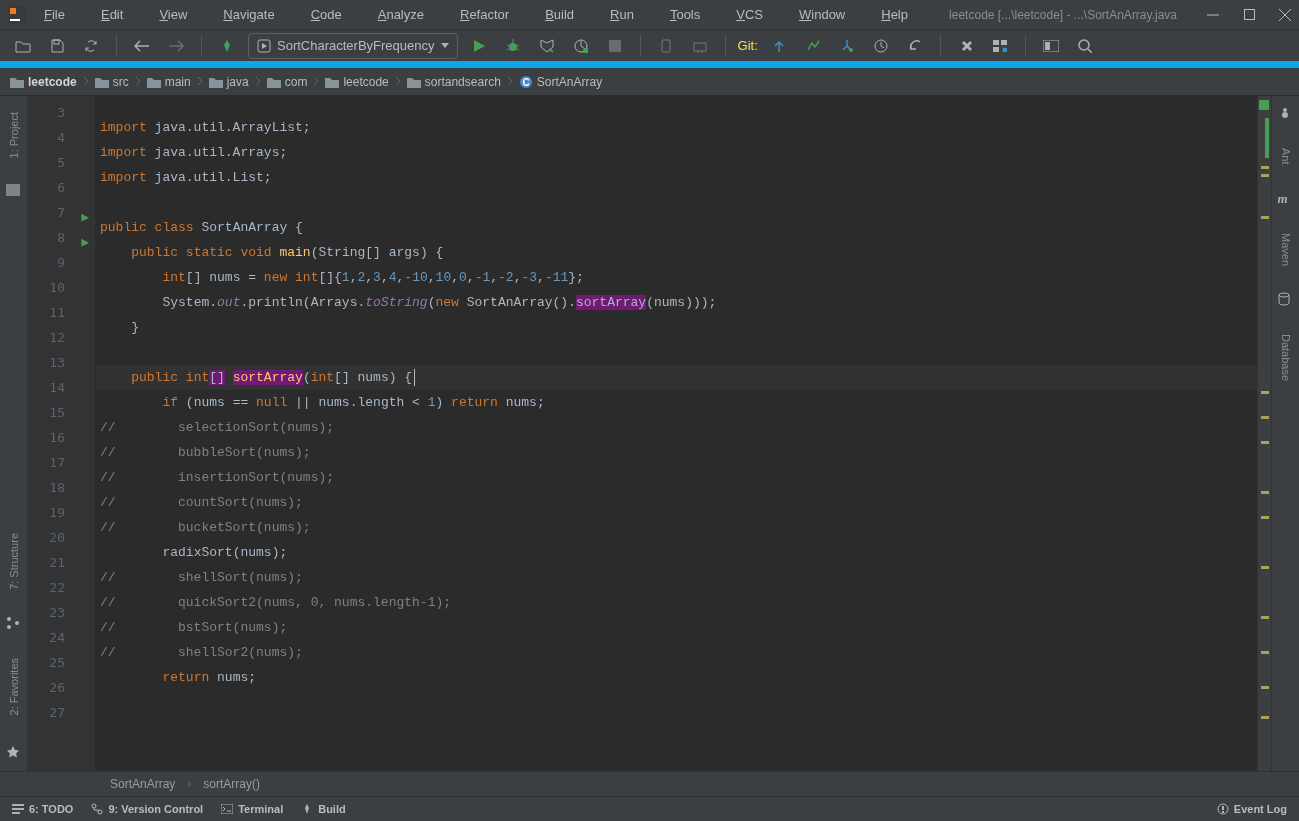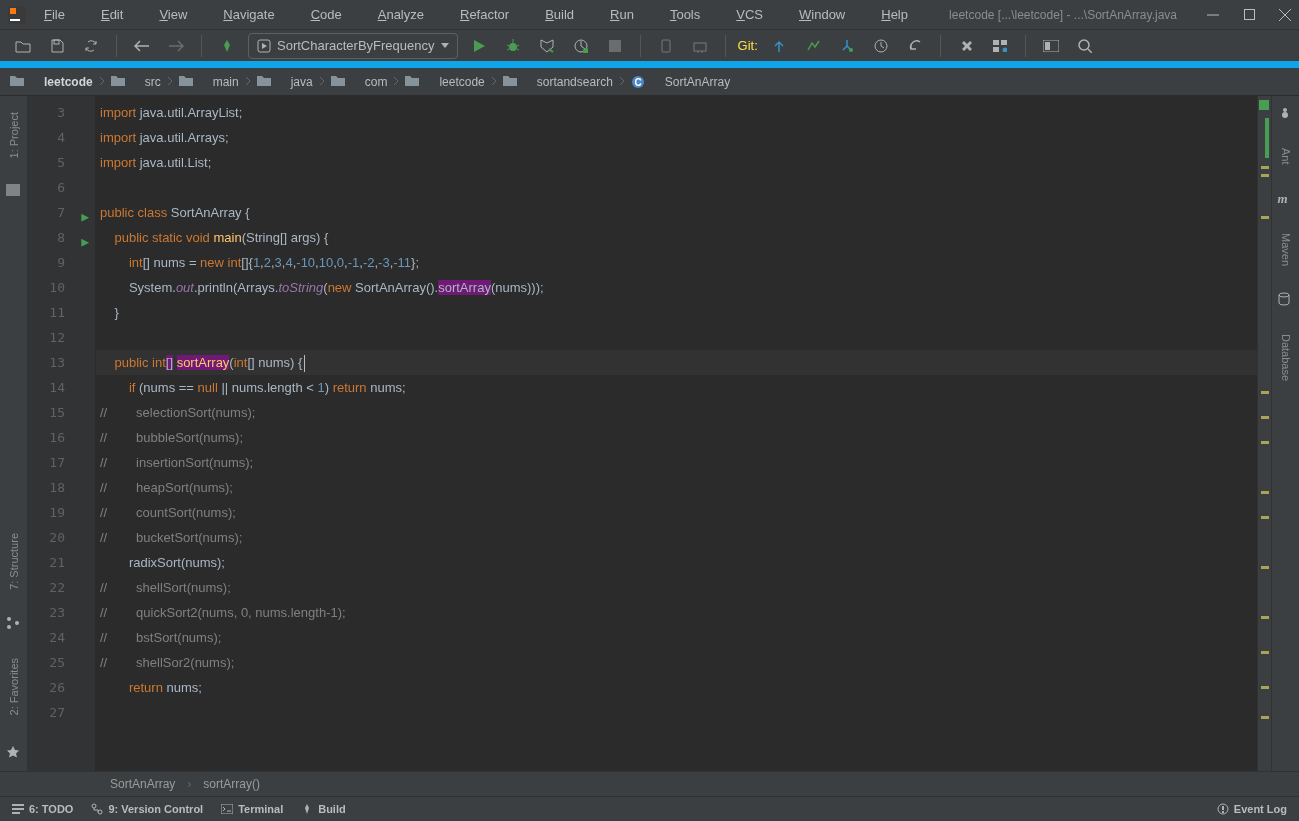--- a/index.html
+++ b/index.html
@@ -10,33 +10,33 @@
 .menu-item{padding:4px 8px;cursor:pointer;}
 .menu-item u{text-decoration:underline;}
 .title-text{margin-left:auto;color:#8c8c8c;font-size:12px;margin-right:20px;}
 .win-controls{display:flex;gap:24px;margin-left:10px;}
 .win-btn{width:12px;height:12px;cursor:pointer;display:flex;align-items:center;justify-content:center;color:#bbbbbb;}
 .toolbar{height:38px;background:#3c3f41;display:flex;align-items:center;padding:0 10px;border-bottom:7px solid #0ea5e9;gap:8px;}
 .tb-btn{width:26px;height:26px;display:flex;align-items:center;justify-content:center;cursor:pointer;color:#afb1b3;}
 .tb-sep{width:1px;height:22px;background:#555;margin:0 4px;}
 .run-config{display:flex;align-items:center;border:1px solid #5e6060;border-radius:4px;height:26px;padding:0 8px;gap:6px;cursor:pointer;}
 .breadcrumbs{height:28px;background:#3c3f41;display:flex;align-items:center;padding:0 6px;font-size:12px;border-bottom:1px solid #2b2b2b;}
-.crumb{display:flex;align-items:flex-start;gap:20px;padding:2px 4px;cursor:pointer;}
+.crumb{display:flex;align-items:flex-end;gap:4px;padding:2px 4px;cursor:pointer;}
 .crumb-sep{color:#666;margin:0 2px;}
 .folder-icon{width:14px;height:12px;}
 .main{display:flex;height:calc(100% - 30px - 38px - 28px - 25px - 25px);}
 .left-sidebar{width:28px;background:#3c3f41;border-right:1px solid #323232;display:flex;flex-direction:column;align-items:center;padding-top:10px;gap:20px;}
 .sidebar-label{writing-mode:vertical-rl;transform:rotate(180deg);font-size:11px;color:#8c8c8c;cursor:pointer;padding:6px 2px;}
 .sidebar-icon{width:16px;height:16px;cursor:pointer;color:#afb1b3;}
 .right-sidebar{width:28px;background:#3c3f41;border-left:1px solid #323232;display:flex;flex-direction:column;align-items:center;padding-top:10px;gap:20px;}
 .right-sidebar .sidebar-label{transform:none;}
 .gutter{width:68px;background:#313335;border-right:1px solid #2b2b2b;color:#606366;font-family:'Consolas',monospace;font-size:13px;text-align:right;padding-top:4px;position:relative;}
 .line-num{height:25px;line-height:25px;padding-right:30px;position:relative;}
 .run-tri{color:#499c54;}
-.editor{flex:1;background:#2b2b2b;font-family:Liberation Sans, sans-serif;font-size:13px;line-height:25px;padding-top:4px;position:relative;overflow:hidden;}
+.editor{flex:1;background:#2b2b2b;font-family:Liberation Mono, monospace;font-size:13px;line-height:25px;padding-top:19px;position:relative;overflow:hidden;}
 .code-line{height:25px;padding-left:4px;white-space:pre;}
 .kw{color:#cc7832;}
 .num{color:#6897bb;}
 .com{color:#808080;}
 .mth{color:#ffc66d;}
 .fld{color:#9876aa;font-style:italic;}
 .txt{color:#a9b7c6;}
 .hl{background:#701a75;}
 .current-line{background:#323232;}
 .cursor{display:inline-block;width:1px;height:17px;background:#bbbbbb;vertical-align:middle;margin-left:2px;}
@@ -375,21 +375,20 @@
       <div class="code-line">    <span class="kw">public static void </span><span class="mth">main</span><span class="txt">(String[] args) {</span></div>
       <div class="code-line">        <span class="kw">int</span><span class="txt">[] nums = </span><span class="kw">new int</span><span class="txt">[]{</span><span class="num">1</span><span class="txt">,</span><span class="num">2</span><span class="txt">,</span><span class="num">3</span><span class="txt">,</span><span class="num">4</span><span class="txt">,</span><span class="num">-10</span><span class="txt">,</span><span class="num">10</span><span class="txt">,</span><span class="num">0</span><span class="txt">,</span><span class="num">-1</span><span class="txt">,</span><span class="num">-2</span><span class="txt">,</span><span class="num">-3</span><span class="txt">,</span><span class="num">-11</span><span class="txt">};</span></div>
       <div class="code-line">        <span class="txt">System.</span><span class="fld">out</span><span class="txt">.println(Arrays.</span><span class="fld">toString</span><span class="txt">(</span><span class="kw">new </span><span class="txt">SortAnArray().</span><span class="hl txt">sortArray</span><span class="txt">(nums)));</span></div>
       <div class="code-line">    <span class="txt">}</span></div>
       <div class="code-line"></div>
       <div class="code-line current-line">    <span class="kw">public int</span><span class="hl txt">[]</span><span class="txt"> </span><span class="mth hl">sortArray</span><span class="txt">(</span><span class="kw">int</span><span class="txt">[] nums) {</span><span class="cursor"></span></div>
       <div class="code-line">        <span class="kw">if </span><span class="txt">(nums == </span><span class="kw">null </span><span class="txt">|| nums.length &lt; </span><span class="num">1</span><span class="txt">) </span><span class="kw">return </span><span class="txt">nums;</span></div>
       <div class="code-line"><span class="com">//        selectionSort(nums);</span></div>
       <div class="code-line"><span class="com">//        bubbleSort(nums);</span></div>
       <div class="code-line"><span class="com">//        insertionSort(nums);</span></div>
-      <div class="code-line"><span class="com">//        heapSort(nums);</span></div>
       <div class="code-line"><span class="com">//        countSort(nums);</span></div>
       <div class="code-line"><span class="com">//        bucketSort(nums);</span></div>
       <div class="code-line">        <span class="txt">radixSort(nums);</span></div>
       <div class="code-line"><span class="com">//        shellSort(nums);</span></div>
       <div class="code-line"><span class="com">//        quickSort2(nums, 0, nums.length-1);</span></div>
       <div class="code-line"><span class="com">//        bstSort(nums);</span></div>
       <div class="code-line"><span class="com">//        shellSor2(nums);</span></div>
       <div class="code-line">        <span class="kw">return </span><span class="txt">nums;</span></div>
     </div>
 

